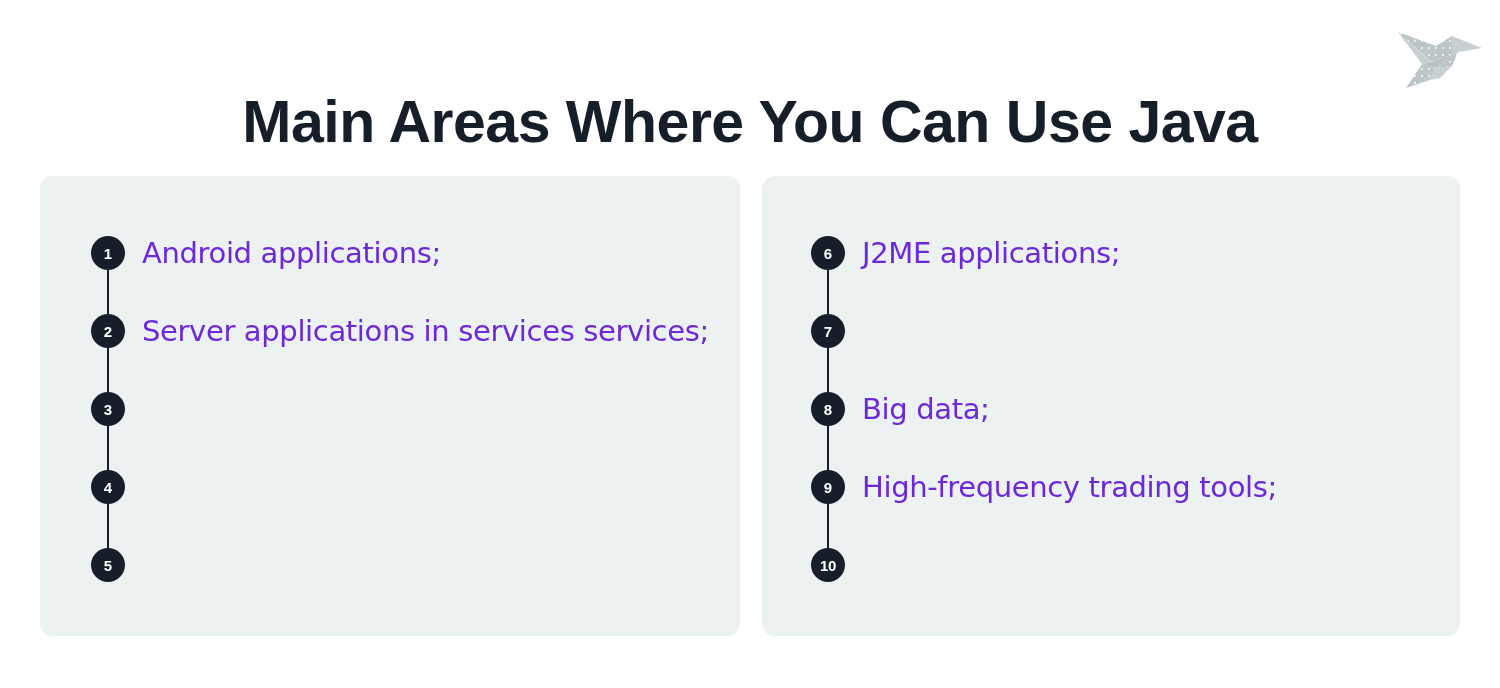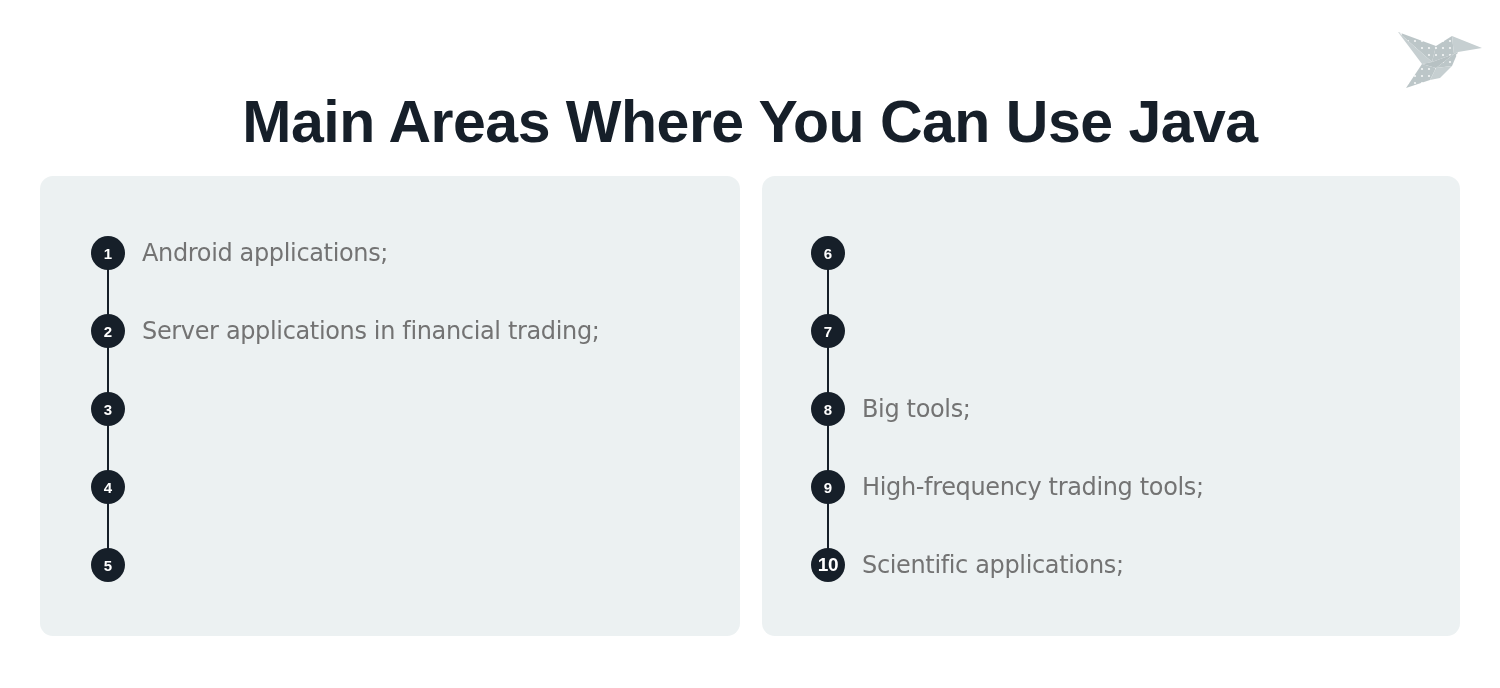--- a/index.html
+++ b/index.html
@@ -93,30 +93,30 @@
     align-items: center;
     justify-content: center;
     font-family: "Liberation Sans", sans-serif;
     font-size: 15px;
     font-weight: bold;
     flex: 0 0 auto;
     position: relative;
     z-index: 2;
   }
   .badge.two-digit {
-    font-size: 19px;
+    font-size: 15px;
     letter-spacing: -0.3px;
   }
 
   .row-label {
     margin-left: 17px;
     font-family: "DejaVu Sans", sans-serif;
-    font-size: 24px;
+    font-size: 29px;
     font-weight: normal;
-    color: #737373;
+    color: #6d28d9;
     white-space: nowrap;
     letter-spacing: -0.35px;
     line-height: 34px;
   }
 </style>
 </head>
 <body>
 
 <div id="page">
 
@@ -148,21 +148,21 @@
 
       <div class="connector" style="top:77px; height:312px;"></div>
 
       <div class="row" style="top:60px;">
         <div class="badge">1</div>
         <div class="row-label">Android applications;</div>
       </div>
 
       <div class="row" style="top:138px;">
         <div class="badge">2</div>
-        <div class="row-label">Server applications in financial trading;</div>
+        <div class="row-label">Server applications in services services;</div>
       </div>
 
       <div class="row" style="top:216px;">
         <div class="badge">3</div>
       </div>
 
       <div class="row" style="top:294px;">
         <div class="badge">4</div>
       </div>
 
@@ -173,37 +173,37 @@
     </div>
   </div>
 
   <div class="card card-right">
     <div class="list">
 
       <div class="connector" style="top:77px; height:312px;"></div>
 
       <div class="row" style="top:60px;">
         <div class="badge">6</div>
+        <div class="row-label">J2ME applications;</div>
       </div>
 
       <div class="row" style="top:138px;">
         <div class="badge">7</div>
       </div>
 
       <div class="row" style="top:216px;">
         <div class="badge">8</div>
-        <div class="row-label">Big tools;</div>
+        <div class="row-label">Big data;</div>
       </div>
 
       <div class="row" style="top:294px;">
         <div class="badge">9</div>
         <div class="row-label">High-frequency trading tools;</div>
       </div>
 
       <div class="row" style="top:372px;">
         <div class="badge two-digit">10</div>
-        <div class="row-label">Scientific applications;</div>
       </div>
 
     </div>
   </div>
 
 </div>
 
 </body></html>

